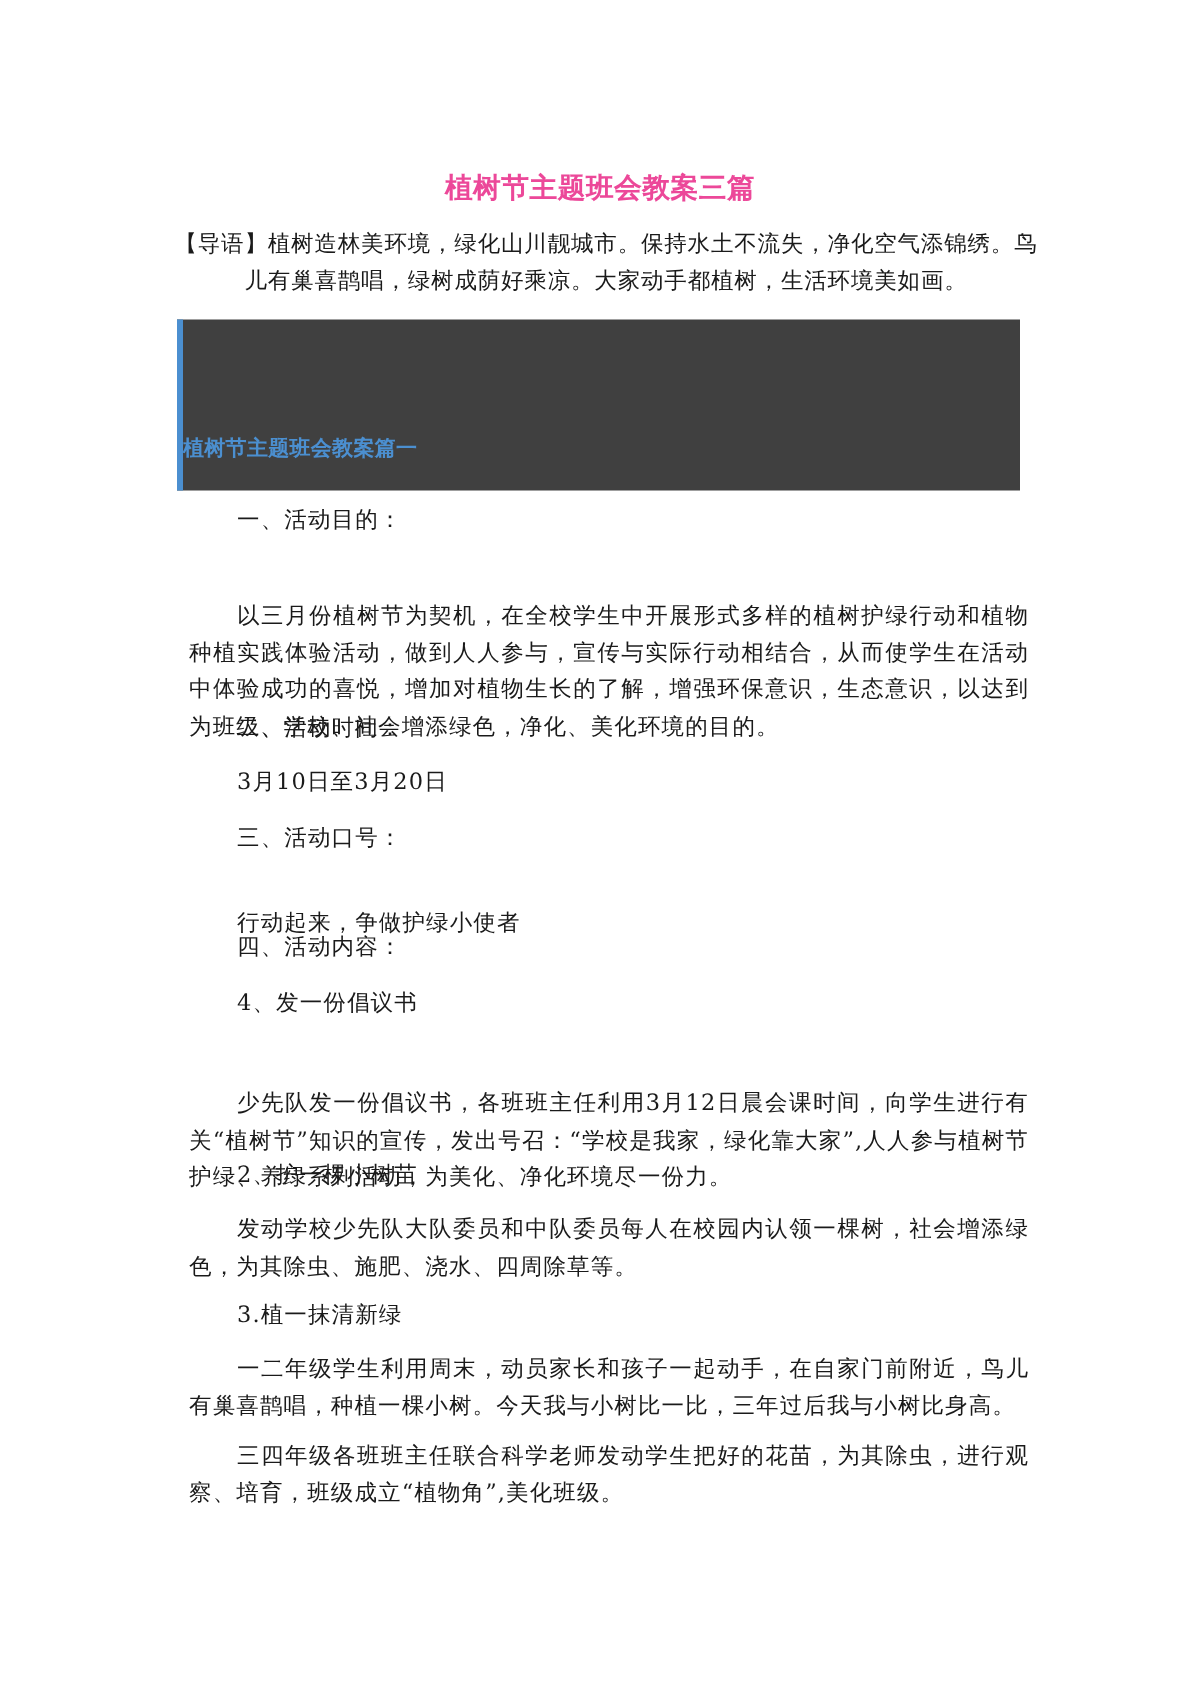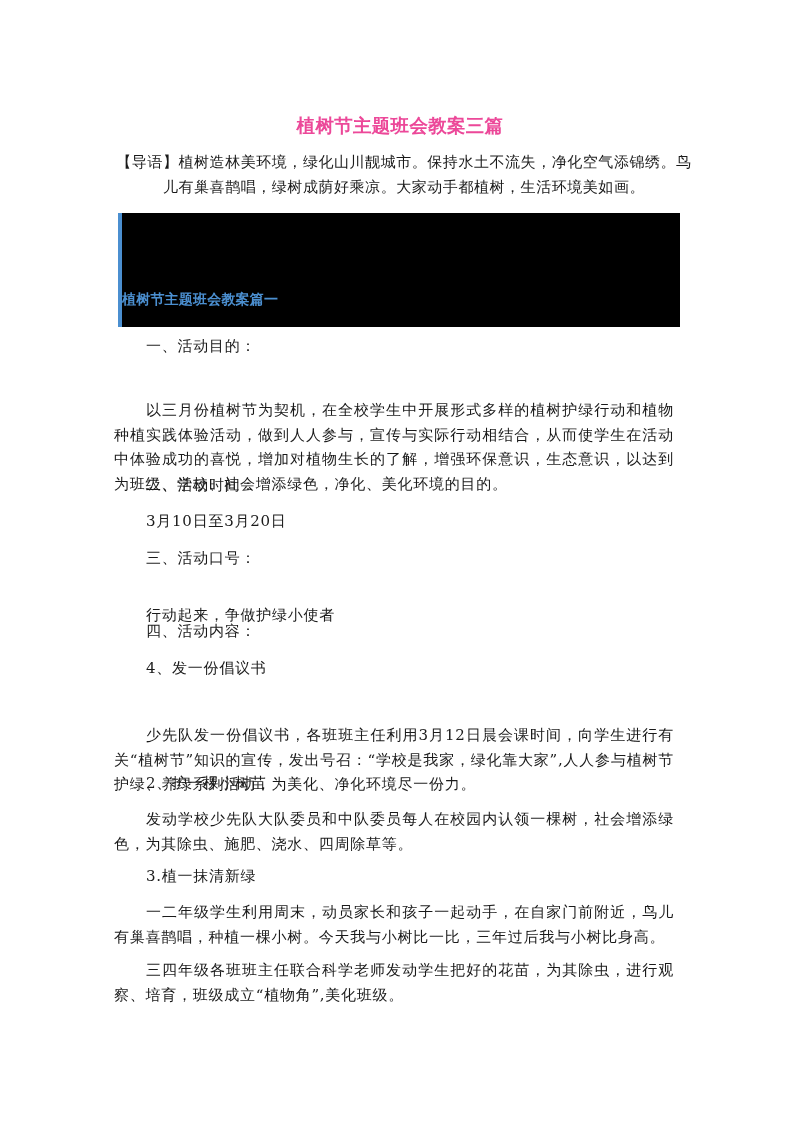--- a/index.html
+++ b/index.html
@@ -45,39 +45,39 @@
       letter-spacing: 0.55px;
       margin: 0;
       text-align: center;
     }
     .section-box {
       position: absolute;
       left: 4px;
       top: 213px;
       width: 562px;
       height: 114px;
-      background: #000000;
+      background: #404040;
       border-left: 4px solid #4b8fd0;
       box-sizing: border-box;
     }
     .section-heading {
       position: absolute;
       left: 0;
       top: 75px;
       font-family: "DejaVu Sans", "Liberation Sans", sans-serif;
       font-weight: bold;
       font-size: 14px;
       line-height: 22px;
       color: #4b8fd0;
       margin: 0;
       letter-spacing: 0.2px;
     }
     .p {
       position: absolute;
-      left: 0;
+      left: 12px;
       width: 560px;
       font-size: 15px;
       line-height: 24.5px;
       letter-spacing: 0.75px;
       margin: 0;
       text-align: justify;
     }
     .indent { text-indent: 32px; }
     .heading-line { padding-left: 32px; }
   </style>

